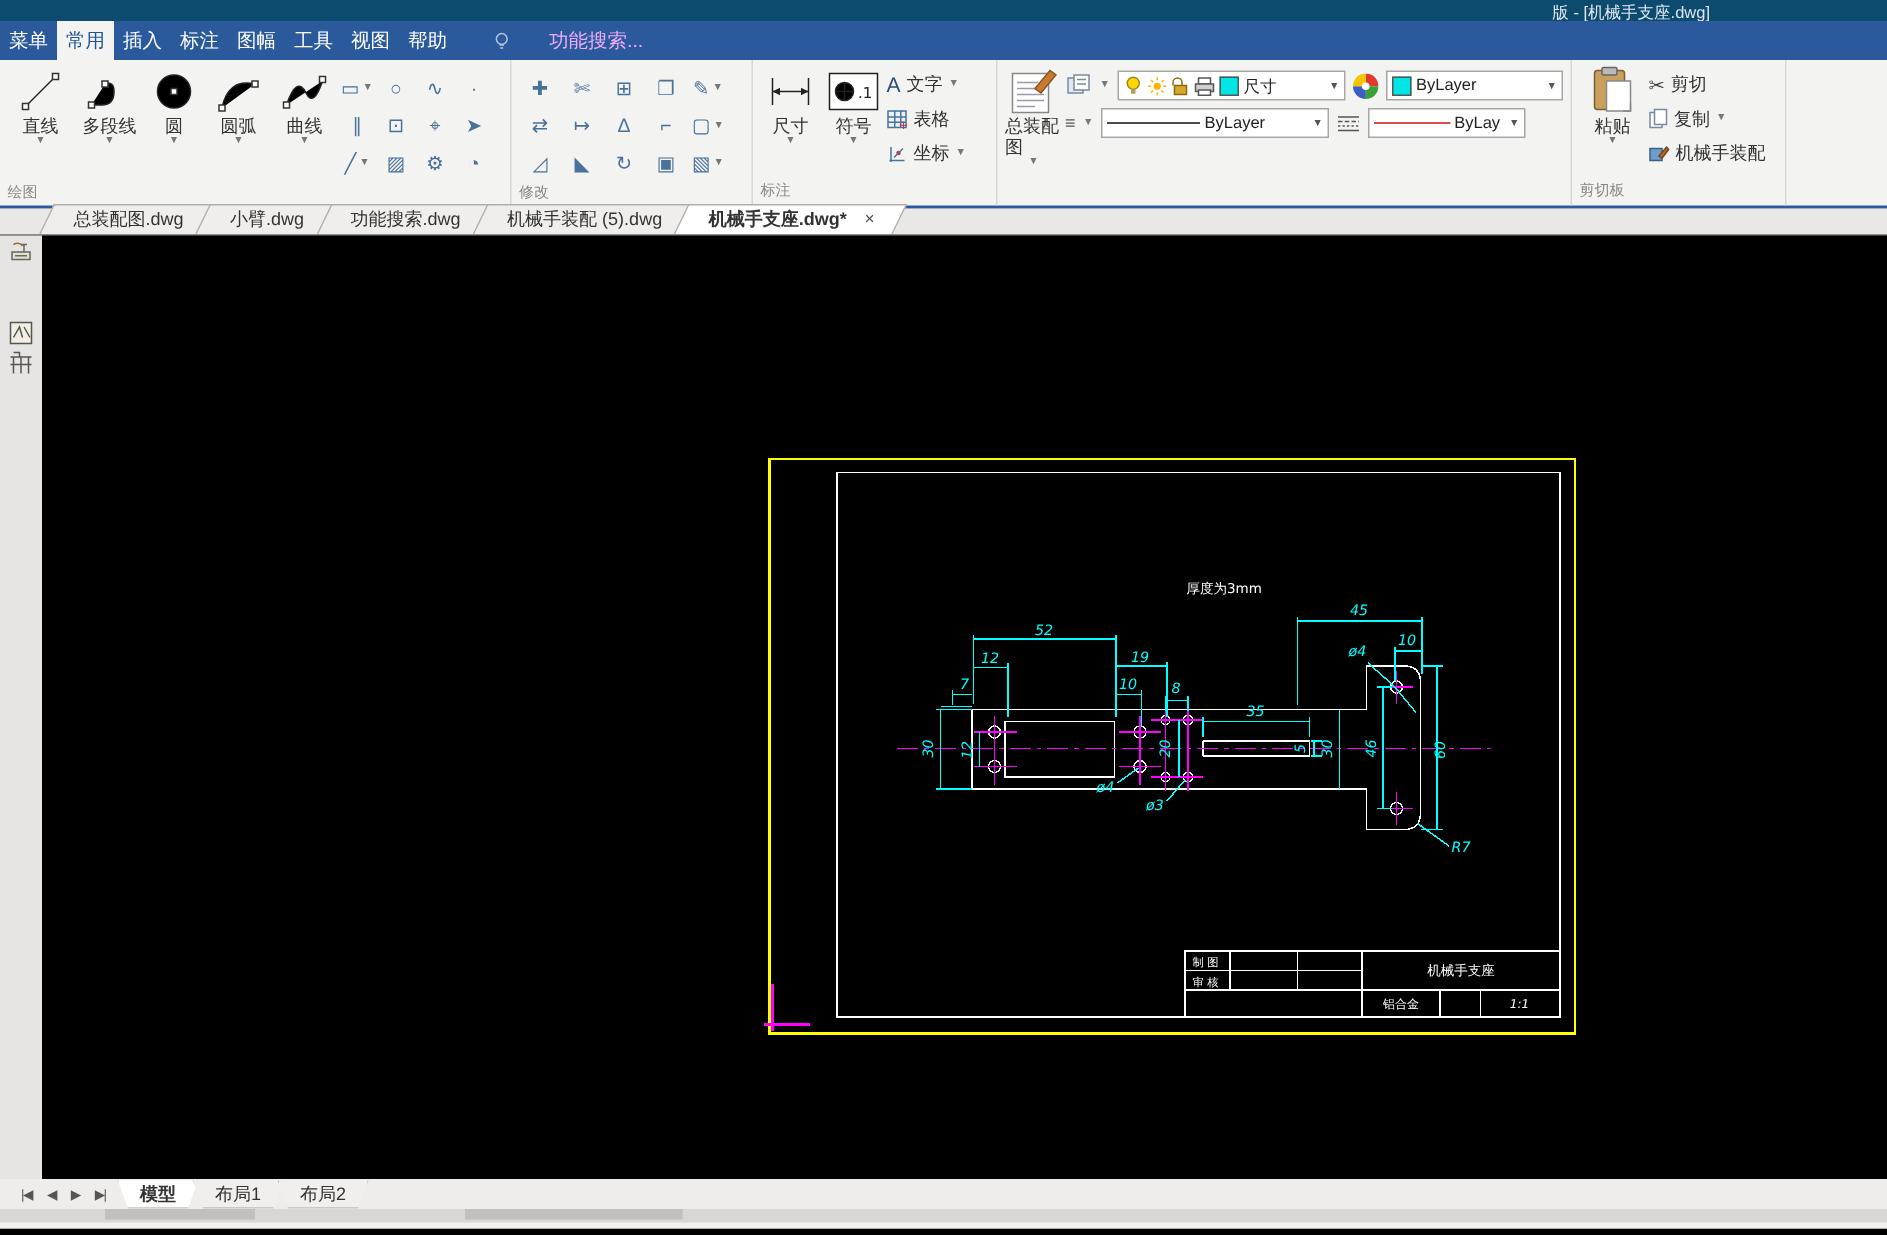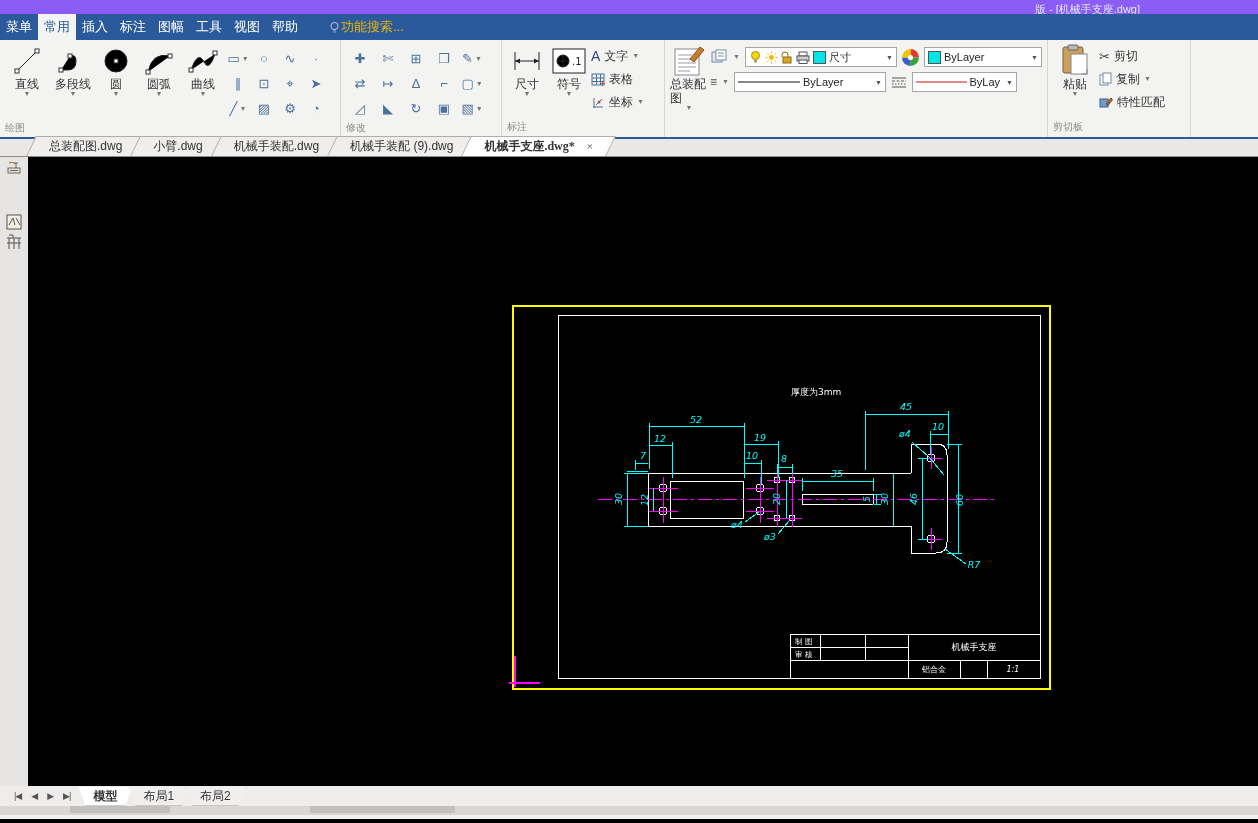--- a/index.html
+++ b/index.html
@@ -1,24 +1,24 @@
 <!DOCTYPE html>
 <html><head>
 <meta charset="utf-8">
 <style>
   html,body{margin:0;padding:0;}
   body{width:1258px;height:823px;overflow:hidden;background:#000;font-family:"Liberation Sans",sans-serif;-webkit-font-smoothing:antialiased;}
   
-  .titlebar{height:14px;background:#8b5cf6;position:relative;}
+  .titlebar{height:14px;background:#0c4a6e;position:relative;}
   .titlebar .cap{position:absolute;right:118px;top:1px;height:13px;overflow:hidden;color:#dfe7f3;font-size:11px;line-height:16px;white-space:nowrap;}
   
   .menubar{height:26px;background:#2b5a9c;display:flex;align-items:stretch;color:#fff;font-size:13px;}
   .mtab{padding:0 6px;display:flex;align-items:center;}
   .mtab.active{background:#f3f3f2;color:#1f5699;}
-  .msearch{margin-left:24px;display:flex;align-items:center;color:#eab308;gap:0;font-size:13px;}
+  .msearch{margin-left:24px;display:flex;align-items:center;color:#f0abfc;gap:25px;font-size:13px;}
   
   .ribbon{height:97px;background:#f3f3f2;border-bottom:2px solid #2b5a9c;display:flex;align-items:stretch;}
   .panel{border-right:1px solid #d8d7d5;display:flex;flex-direction:column;padding:2px 5px 0;}
   .pbody{flex:1;display:flex;gap:2px;}
   .plabel{font-size:10px;color:#8a8886;text-align:left;padding:0 0 3px;}
   .bigbtn{width:44px;display:flex;flex-direction:column;align-items:center;color:#333;font-size:12px;padding-top:2px;line-height:14px;}
   .bigbtn .ic{height:33px;display:flex;align-items:center;justify-content:center;}
   .dd{font-size:7px;color:#777;line-height:6px;}
   .minigrid{display:grid;align-content:start;padding-top:4px;}
   .mini{height:25px;display:flex;align-items:center;justify-content:center;font-size:13px;color:#4a7199;position:relative;}
@@ -27,21 +27,21 @@
   .combo .da{margin-left:auto;color:#555;font-size:7px;padding-left:3px;flex:none;}
   .chip{width:11px;height:11px;background:#00e5e5;border:1px solid #555;flex:none;}
   .proprow{display:flex;gap:5px;align-items:center;margin-top:5px;}
   .smallbtn{display:flex;align-items:center;justify-content:center;color:#4a7199;font-size:13px;}
   .vstack{display:flex;flex-direction:column;justify-content:flex-start;padding-top:4px;gap:3px;}
   .hitem{display:flex;align-items:center;gap:4px;font-size:12px;color:#333;height:20px;}
   
   .doctabs{height:18px;background:#e9e8e6;display:flex;align-items:flex-end;padding-left:38px;border-bottom:1px solid #8f8d8b;box-sizing:border-box;}
   .dtab{position:relative;height:20px;display:flex;align-items:center;padding:0 20px;font-size:12px;color:#333;margin-left:-9px;}
   .dtab::before{content:"";position:absolute;top:0;bottom:0;left:2px;right:2px;background:#efeeec;border:1px solid #b0aeab;border-bottom:none;transform:skewX(-26deg);}
-  .dtab.active{font-weight:bold;z-index:3;font-family:Liberation Serif, serif;}
+  .dtab.active{font-weight:bold;z-index:3;}
   .dtab.active::before{background:#ffffff;}
   .dtab span{position:relative;z-index:1;}
   .dtab .close{margin-left:12px;color:#444;font-size:11px;font-weight:normal;}
   
   .main{position:relative;height:629px;background:#000;}
   .leftstrip{position:absolute;left:0;top:0;width:28px;height:100%;background:#e7e5e3;z-index:2;display:flex;flex-direction:column;align-items:center;padding-top:3px;box-sizing:border-box;}
   .lsicon{width:20px;height:20px;display:flex;align-items:center;justify-content:center;}
   .lsgap{height:32px;}
   svg.cad{position:absolute;left:0;top:0;z-index:1;}
   svg.cad line,svg.cad path,svg.cad rect.fr,svg.cad circle{fill:none;}
@@ -391,42 +391,42 @@
           <span>复制</span>
             <span class="dd">▼</span>
         </div>
         <div class="hitem">
           <span class="smallbtn">
             <svg width="14" height="14">
                 <rect x="1" y="4" width="8" height="8" fill="#6f9ccf" stroke="#3a5f8a"></rect>
                 <path d="M7,9 L12,3 L13.5,4.5 L9,10.5 Z" fill="#b06a28" stroke="#7a4418"></path>
               </svg>
           </span>
-          <span>特性匹配</span>
+          <span>机械手装配</span>
         </div>
       </div>
     </div>
     <div class="plabel">剪切板</div>
   </div>
 
   <div style="flex:1"></div>
 </div>
 
 <div class="doctabs" id="doc-tabs">
     <div class="dtab">
       <span>总装配图.dwg</span>
     </div>
     <div class="dtab">
       <span>小臂.dwg</span>
     </div>
     <div class="dtab">
-      <span>机械手装配.dwg</span>
+      <span>功能搜索.dwg</span>
     </div>
     <div class="dtab">
-      <span>机械手装配 (9).dwg</span>
+      <span>机械手装配 (5).dwg</span>
     </div>
     <div class="dtab active">
       <span>机械手支座.dwg*</span>
       <span class="close">×</span>
     </div>
   </div>
 
 <div class="main">
   <div class="leftstrip">
     <span class="lsicon">

